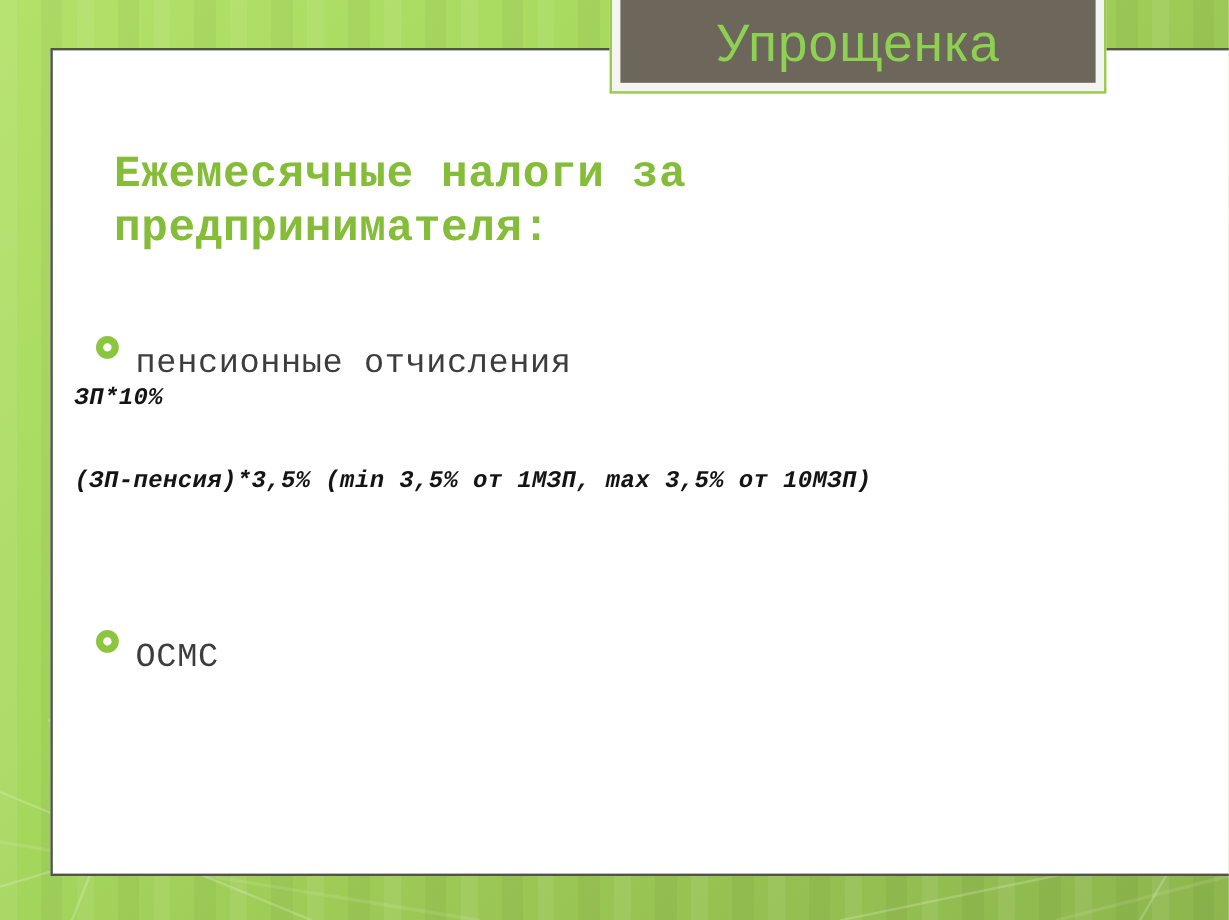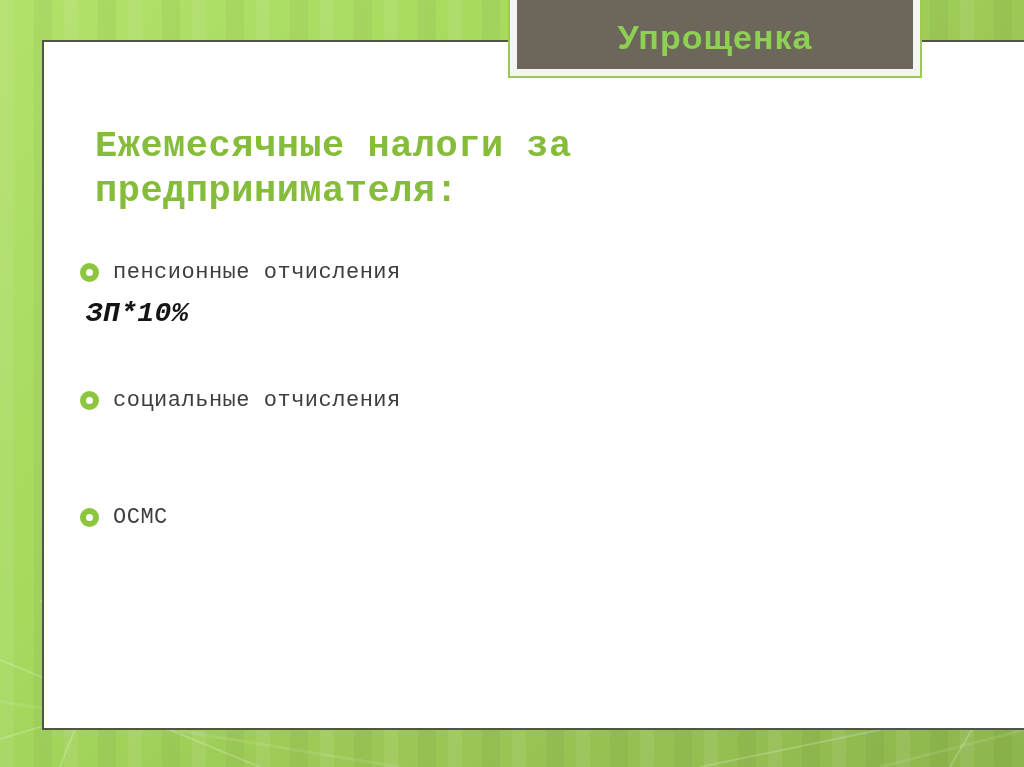--- a/index.html
+++ b/index.html
@@ -51,22 +51,22 @@
   .title-inner {
     width: 100%;
     height: 100%;
     background: #6d665b;
     display: flex;
     align-items: center;
     justify-content: center;
   }
   .title-text {
     color: #8dd052;
-    font-size: 34px;
-    font-weight: bold;
+    font-size: 44px;
+    font-weight: normal;
     letter-spacing: 1px;
     padding-top: 12px; 
   }
   .heading {
     position: absolute;
     left: 51px;
     top: 82px;
     width: 560px;
     color: #85bc39;
     font-size: 37px;
@@ -87,28 +87,29 @@
     width: 19px;
     height: 19px;
     border: 6px solid #8bc63e;
     border-radius: 50%;
     background: #ffffff;
     flex: 0 0 auto;
     margin-right: 14px;
   }
   .bullet-label {
     color: #3d3d3d;
-    font-size: 22px;
+    font-size: 28px;
     letter-spacing: 0.5px;
+    margin-top: 28px;
   }
   .bullet-formula {
-    margin-top: 13px;
-    padding-left: 42px;
+    margin-top: 2px;
+    padding-left: 18px;
     color: #141414;
-    font-size: 28px;
+    font-size: 20px;
     font-weight: bold;
     font-style: italic;
     letter-spacing: 0.3px;
     white-space: nowrap;
   }
 </style>
 </head>
 <body>
 
 <div class="slide">
@@ -138,24 +139,21 @@
 
     <div class="bullet-group g1">
       <div class="bullet-row">
         <span class="bullet-ring"></span>
         <span class="bullet-label">пенсионные отчисления</span>
       </div>
       <div class="bullet-formula">ЗП*10%</div>
     </div>
 
     <div class="bullet-group g2">
-      <div class="bullet-row">
-        <span class="bullet-ring"></span>
-        <span class="bullet-label">социальные отчисления</span>
-      </div>
+      <div class="bullet-formula">(ЗП-пенсия)*3,5% (min 3,5% от 1МЗП, max 3,5% от 10МЗП)</div>
     </div>
 
     <div class="bullet-group g3">
       <div class="bullet-row">
         <span class="bullet-ring"></span>
         <span class="bullet-label">ОСМС</span>
       </div>
     </div>
 
   </div>

